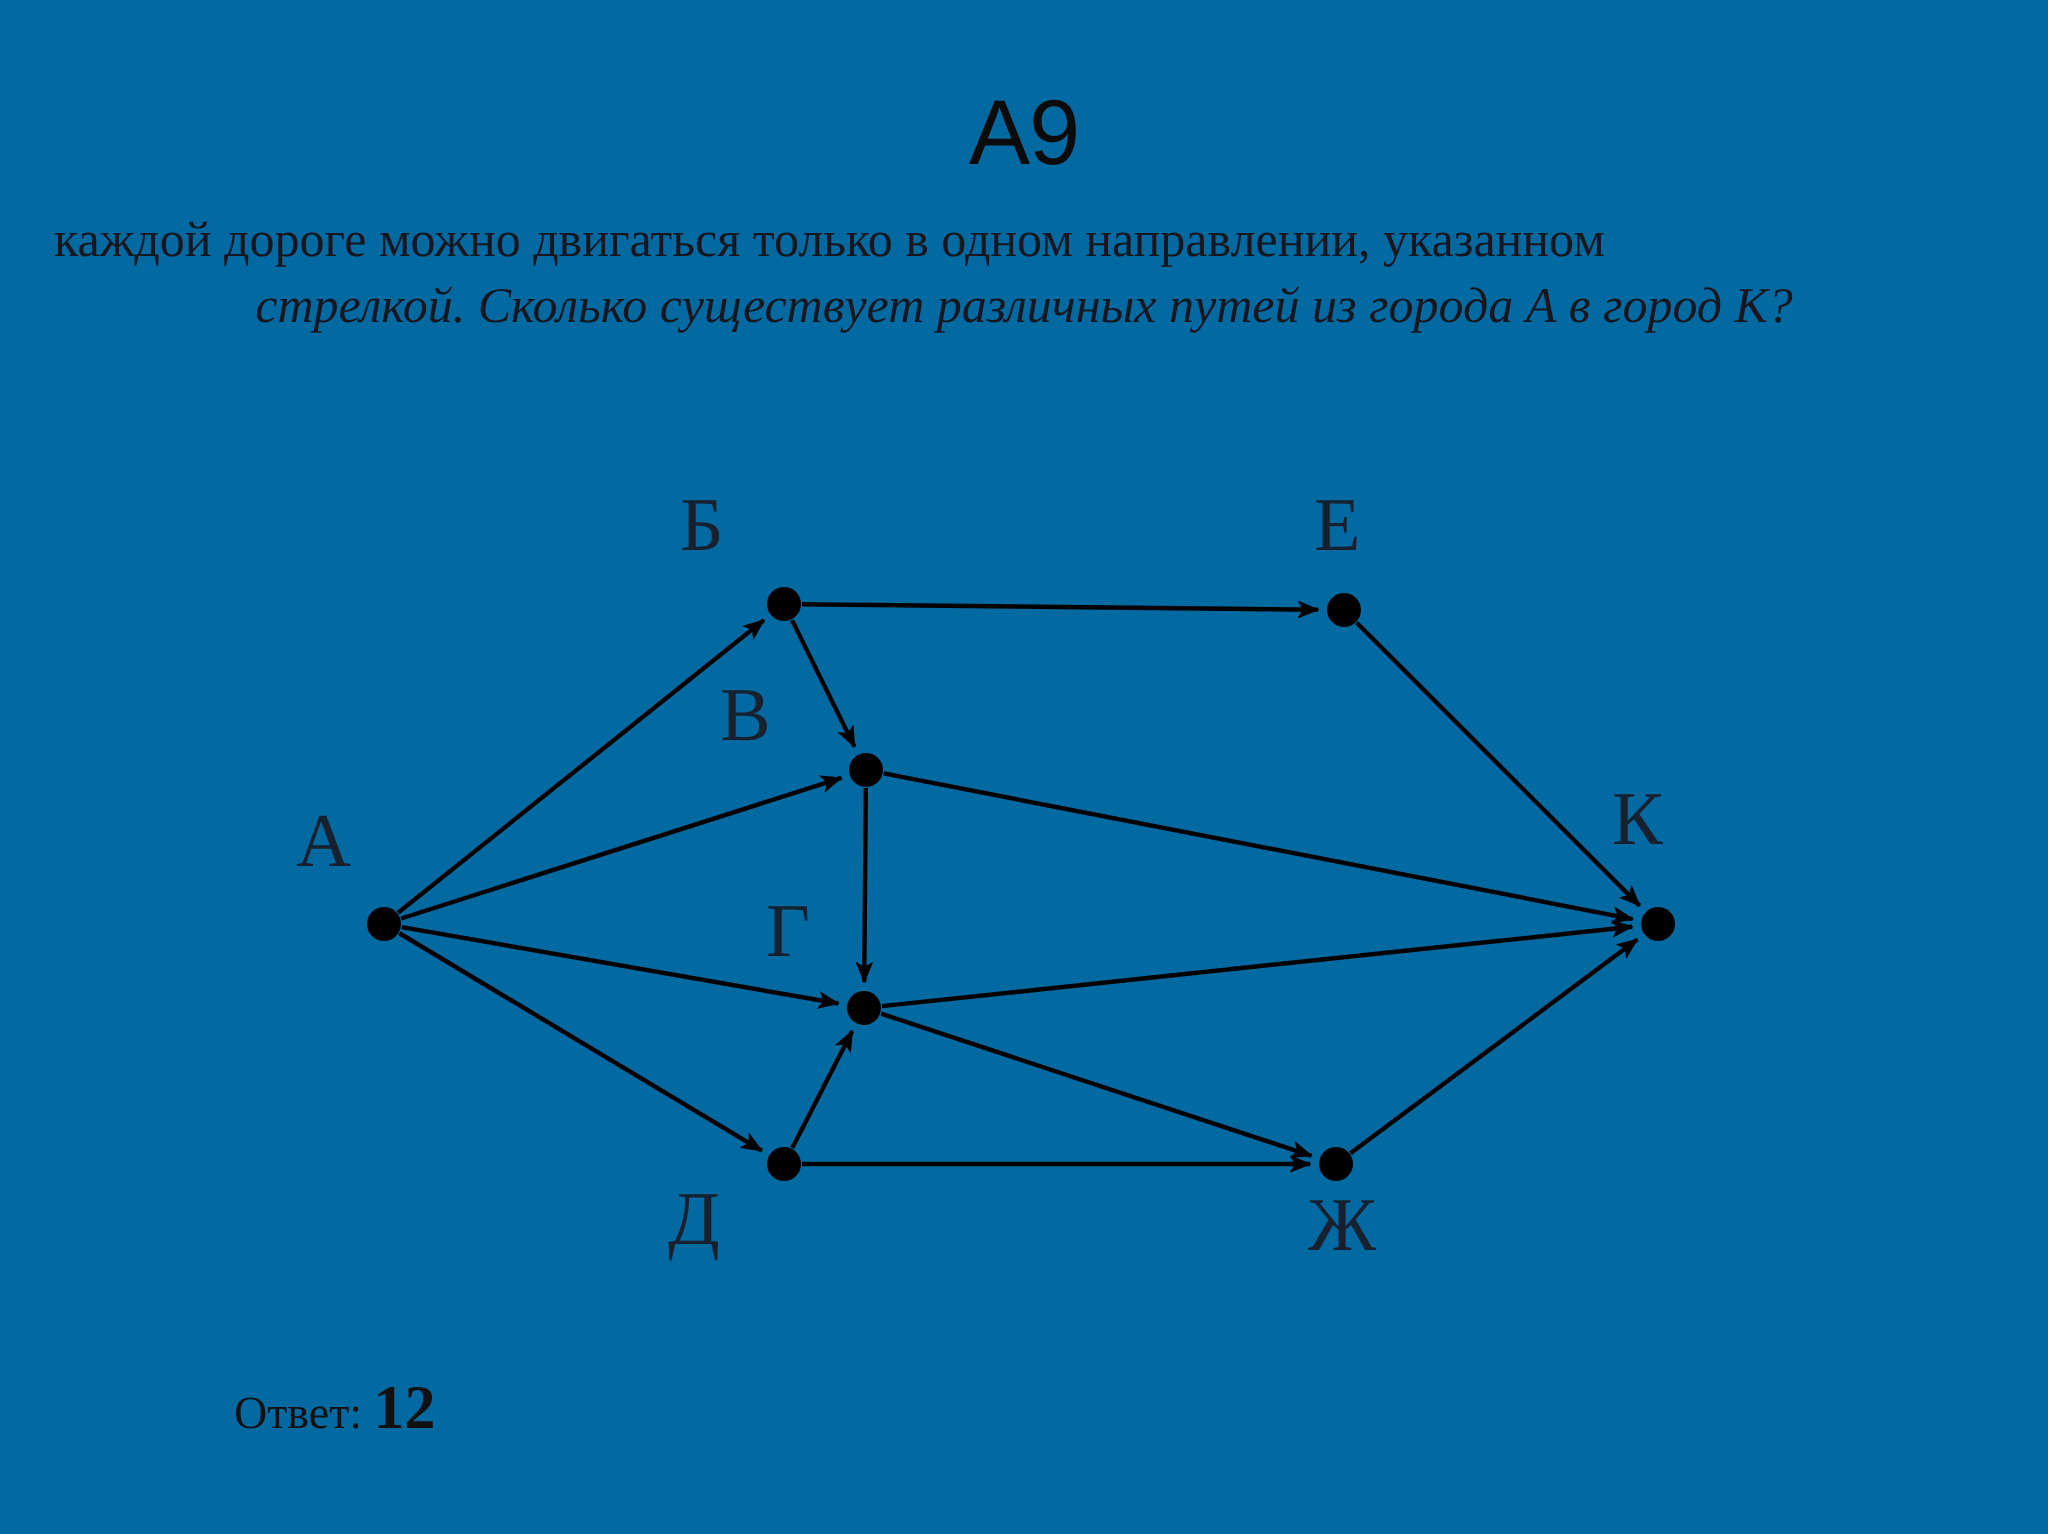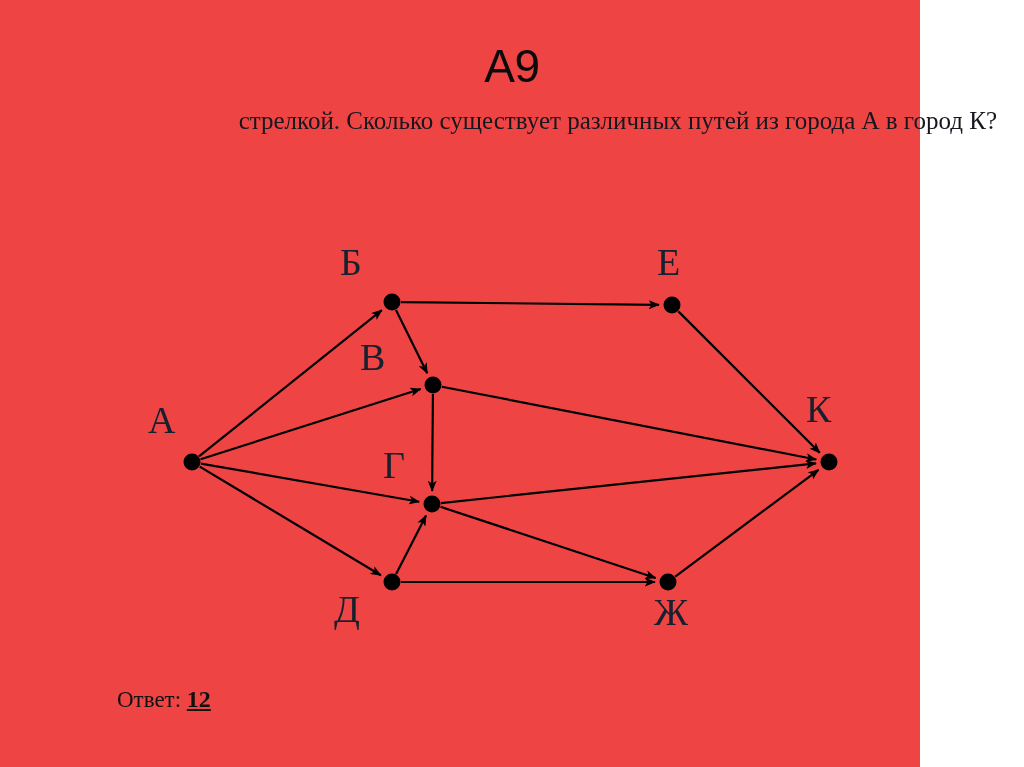--- a/index.html
+++ b/index.html
@@ -10,23 +10,23 @@
   body {
     width: 1024px;
     height: 767px;
     position: relative;
     overflow: hidden;
     font-family: "Liberation Serif", "DejaVu Serif", serif;
     color: #111111;
   }
   #page {
     position: relative;
-    width: 920px;
+    width: 1024px;
     height: 767px;
-    background: #ef4444;
+    background: #0369a1;
   }
   #task-title {
     position: absolute;
     left: 0;
     top: 40px;
     width: 1024px;
     text-align: center;
     font-family: "Liberation Sans", "DejaVu Sans", sans-serif;
     font-size: 46px;
     font-weight: 400;
@@ -39,21 +39,22 @@
     left: 27px;
     top: 104px;
     width: 970px;
     font-family: "Liberation Serif", "DejaVu Serif", serif;
     font-size: 25px;
     line-height: 33px;
     text-align: justify;
     color: #16161e;
   }
   #task-body .last-line {
-    text-align: right;
+    text-align: center;
+    font-style: italic;
   }
   #graph-wrap {
     position: absolute;
     left: 0;
     top: 225px;
     width: 1024px;
     height: 430px;
   }
   #graph-svg {
     display: block;
@@ -67,32 +68,32 @@
     position: absolute;
     left: 117px;
     top: 686px;
     font-family: "Liberation Serif", "DejaVu Serif", serif;
     font-size: 23px;
     color: #111111;
     white-space: nowrap;
   }
   #answer-line .answer-value {
     font-weight: bold;
-    font-size: 24px;
-    text-decoration: underline;
+    font-size: 31px;
   }
 </style>
 </head>
 <body>
 
 <div id="page">
 
   <div id="task-title">A9</div>
 
   <div id="task-body">
+    <div>каждой дороге можно двигаться только в одном направлении, указанном</div>
     <div class="last-line">стрелкой. Сколько существует различных путей из города А в город К?</div>
   </div>
 
   <div id="graph-wrap">
     <svg id="graph-svg" width="1024" height="430" viewBox="0 0 1024 430">
       <defs>
         <marker id="ah" markerWidth="11" markerHeight="9" refX="10.2" refY="4.5" orient="auto" markerUnits="userSpaceOnUse">
           <path d="M0,0 L11,4.5 L0,9 L2.6,4.5 Z" fill="#000000"></path>
         </marker>
       </defs>

